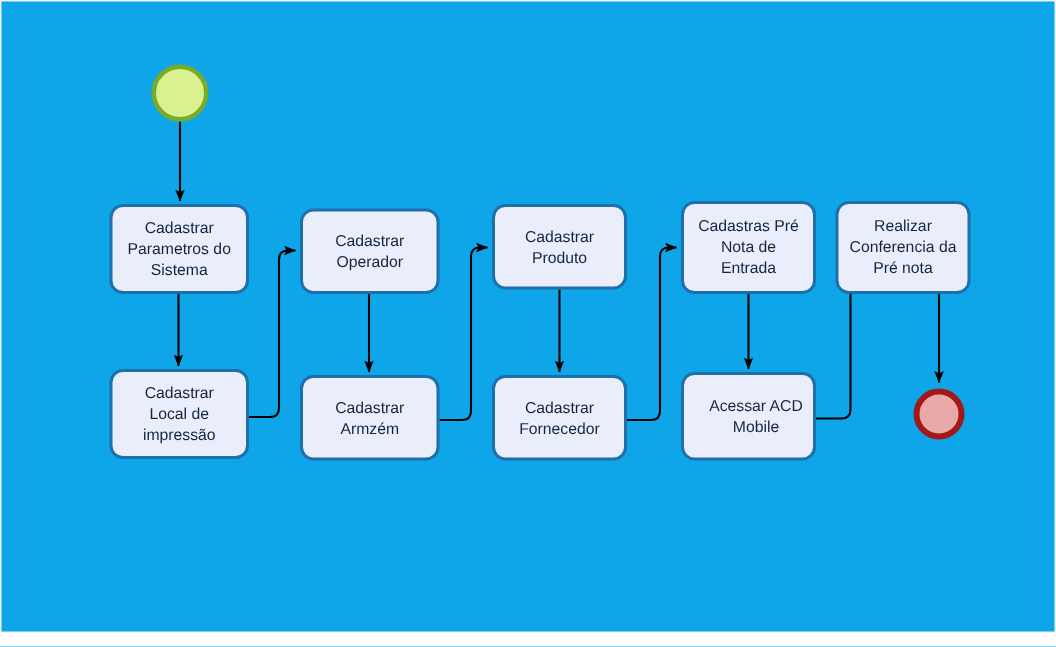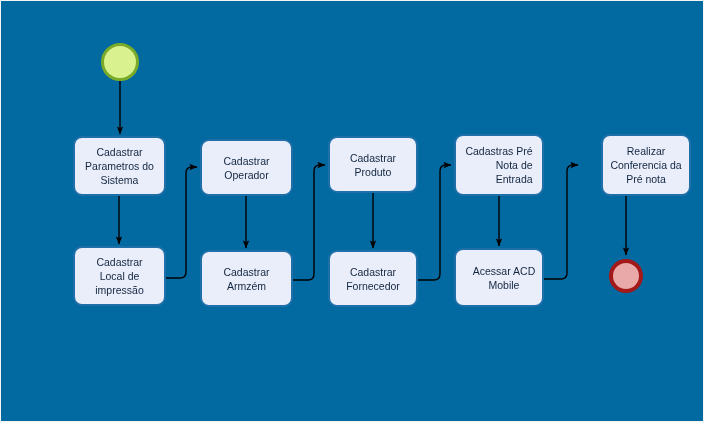--- a/index.html
+++ b/index.html
@@ -10,21 +10,21 @@
     width: 704px;
     height: 431px;
     background: #ffffff;
     font-family: "Liberation Sans", sans-serif;
     overflow: hidden;
   }
   #canvas {
     position: relative;
     width: 704px;
     height: 422px;
-    background: #0369a1;
+    background: #0ea5e9;
     border: 1px solid #f4f4f4;
     box-sizing: border-box;
   }
   #edge-layer {
     position: absolute;
     left: 0;
     top: 0;
     width: 704px;
     height: 431px;
   }
@@ -107,26 +107,26 @@
 
   <div class="task" style="left:199px; top:249px; width:93px; height:57px;">Cadastrar
 Armzém</div>
 
   <div class="task" style="left:327px; top:135px; width:90px; height:57px;">Cadastrar
 Produto</div>
 
   <div class="task" style="left:327px; top:249px; width:90px; height:57px;">Cadastrar
 Fornecedor</div>
 
-  <div class="task" style="left:453px; top:133px; width:90px; height:62px;text-align:right;">Cadastras  Pré
+  <div class="task" style="left:453px; top:133px; width:90px; height:62px;">Cadastras  Pré
 Nota de
 Entrada</div>
 
   <div class="task" style="left:453px; top:247px; width:90px; height:59px;padding-left:14px;">Acessar ACD
 Mobile</div>
 
-  <div class="task" style="left:600px; top:133px; width:90px; height:62px;">Realizar
+  <div class="task" style="left:556px; top:133px; width:90px; height:62px;">Realizar
 Conferencia da
 Pré nota</div>
 
   <div class="event event-end" style="left:608px; top:258px; width:34px; height:34px;"></div>
 
 </div>
 
 </body></html>

